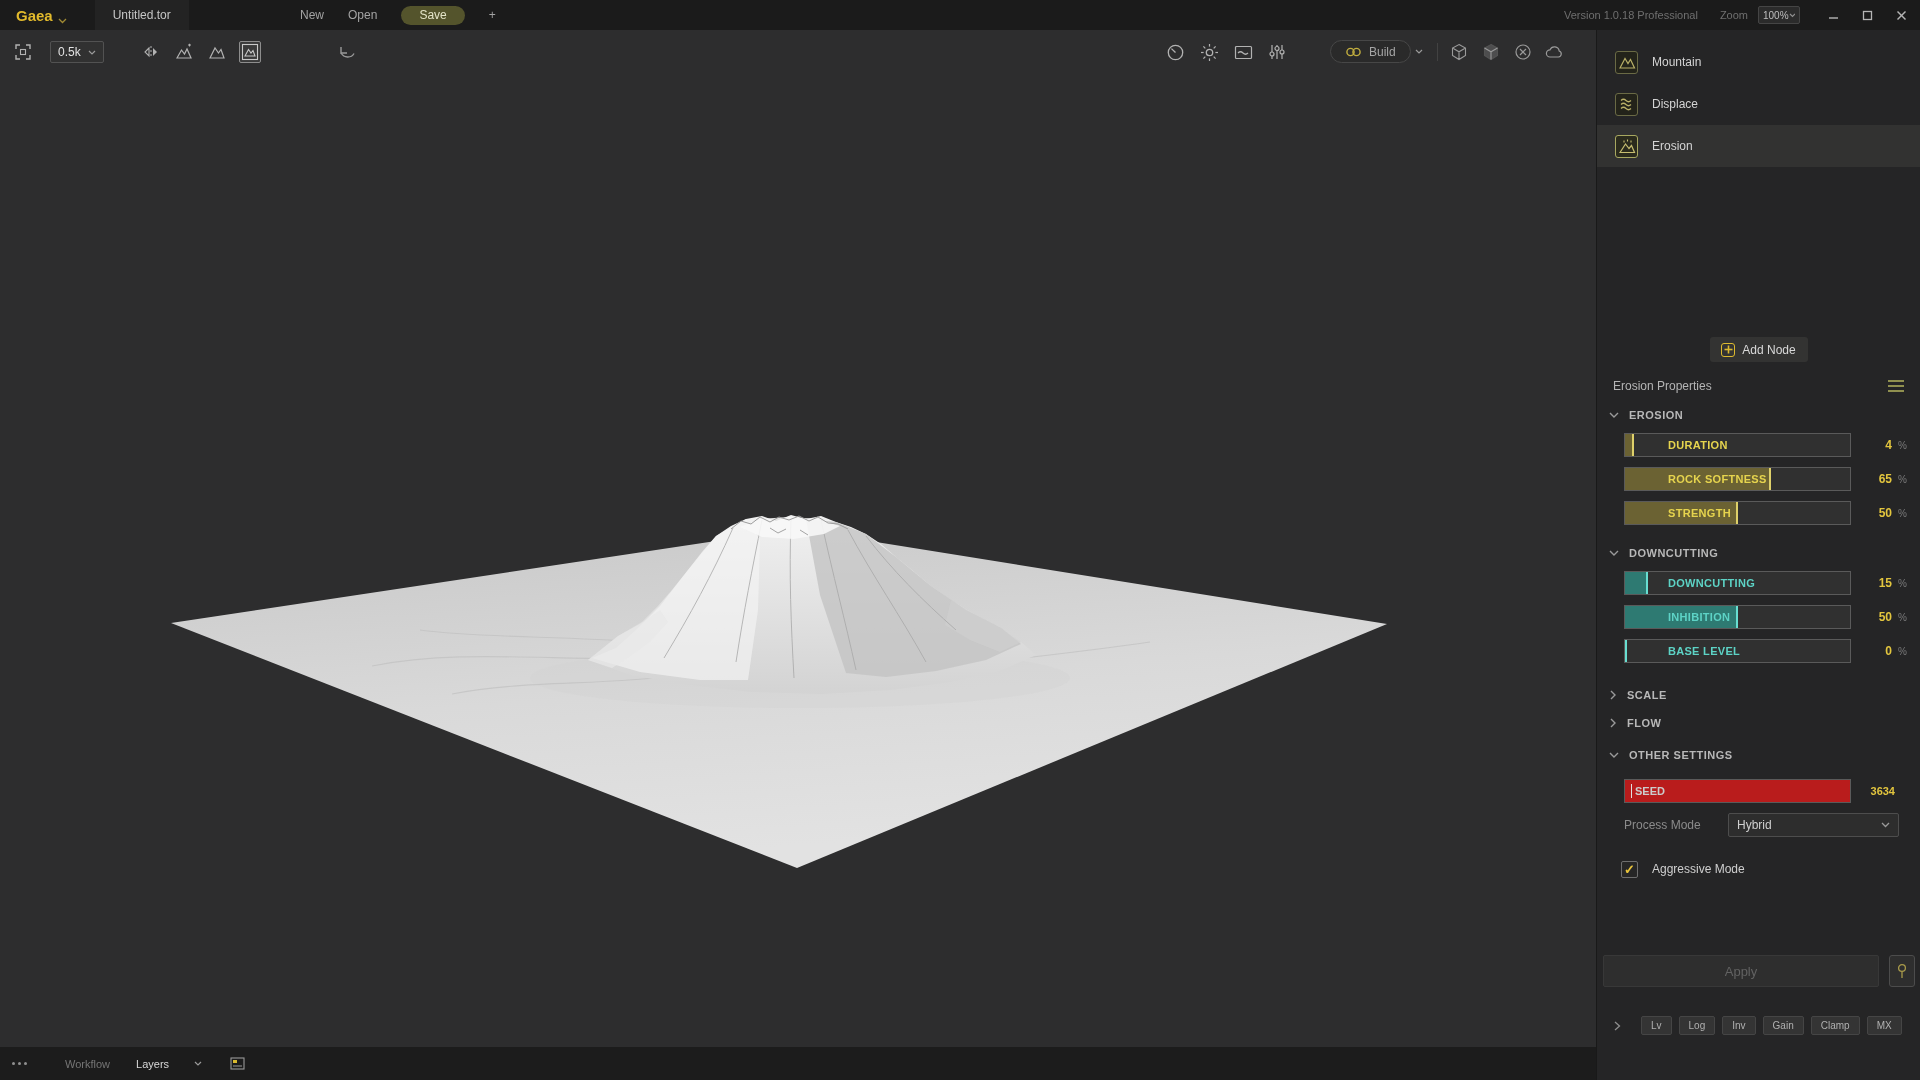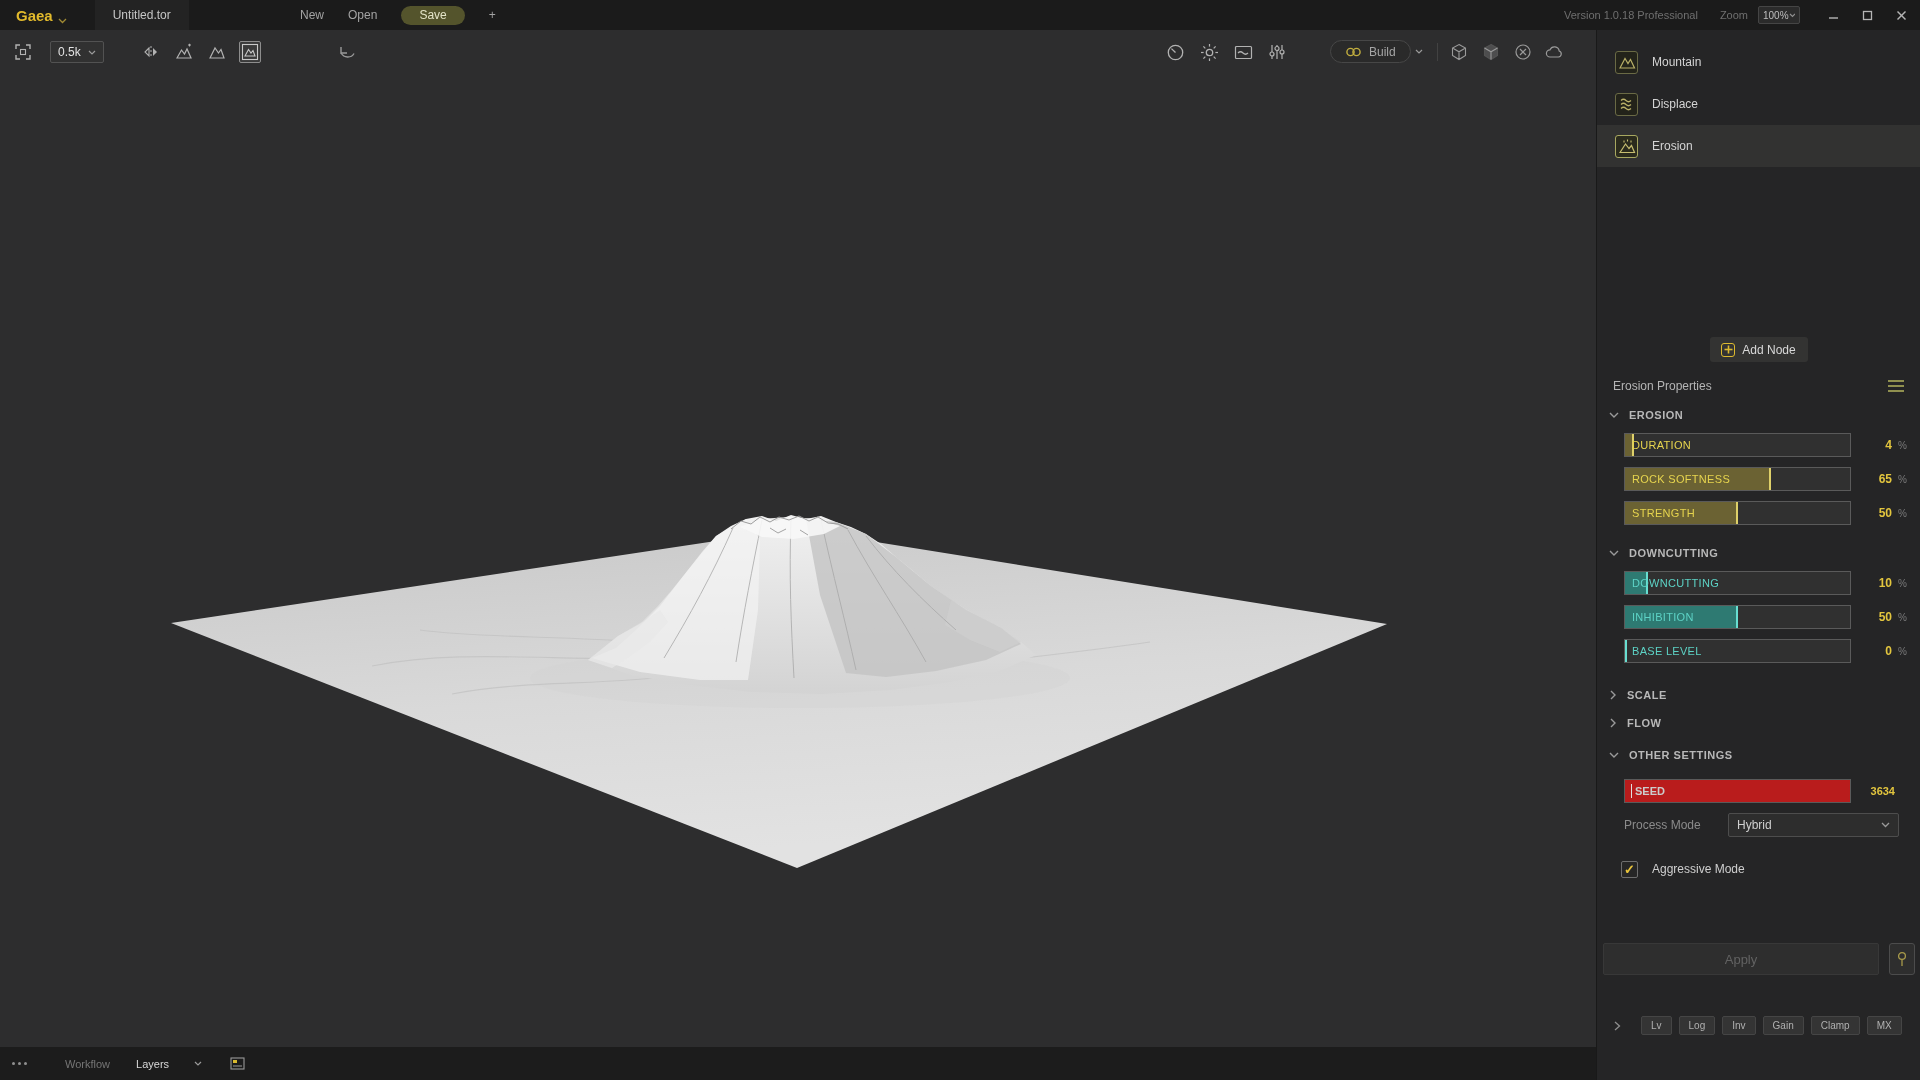--- a/index.html
+++ b/index.html
@@ -100,21 +100,21 @@
   .section-h.gap6 { margin-top:6px; }
   .section-h span { color:#b8b8b8; font-size:11px; font-weight:bold; letter-spacing:.5px; }
 
   .prop-row { height:34px; display:flex; align-items:center; padding-left:27px; }
   .slider { position:relative; width:227px; height:24px; background:#303030;
             border:1px solid #5a5a5a; cursor:ew-resize; overflow:hidden; }
   .fill { position:absolute; left:0; top:0; bottom:0; }
   .yellow .fill { background:#6b6233; border-right:2px solid #ded06a; }
   .teal .fill { background:#2e7a72; border-right:2px solid #68ded1; }
   .slider-label { position:absolute; left:7px; top:50%; transform:translateY(-50%);
-                  font-size:11px; font-weight:normal; letter-spacing:.3px; }
+                  font-size:11px; font-weight:bold; letter-spacing:.3px;padding-left:36px; }
   .yellow .slider-label { color:#e6d44e; }
   .teal .slider-label { color:#5dd3c6; }
   .val { width:38px; text-align:right; font-size:12px; font-weight:bold;
          color:#e2c53e; margin-left:3px; }
   .unit { width:20px; font-size:10px; color:#7a7a7a; padding-left:6px; }
 
   .seed-row { margin-top:6px; }
   .seed-box { position:relative; width:227px; height:24px; background:#b91c1c;
               border:1px solid #5a5a5a; display:flex; align-items:center;
               padding-left:6px; gap:3px; cursor:text; }
@@ -131,21 +131,21 @@
   .pm-row { position:relative; }
 
   .agg-row { margin-top:10px; height:34px; display:flex; align-items:center; padding-left:24px; }
   .checkbox { width:17px; height:17px; background:#262626; border:1px solid #6e6e6e;
               border-radius:2px; display:flex; align-items:center; justify-content:center;
               cursor:pointer; }
   .checkbox.checked::after { content:"✓"; color:#e9c43b; font-size:13px; font-weight:bold;
                              line-height:1; }
   .agg-label { margin-left:14px; color:#cfcfcf; font-size:12px; }
 
-  .apply-row { position:absolute; left:6px; bottom:105px; width:312px; height:32px;
+  .apply-row { position:absolute; left:6px; bottom:93px; width:312px; height:32px;
                display:flex; gap:10px; }
   .apply-btn { flex:1; background:#2e2e2e; border:1px solid #383838; border-radius:2px;
                color:#626262; font-size:13px; font-family:inherit; cursor:pointer; }
   .pin-btn { width:26px; background:#2e2e2e; border:1px solid #4c4c4c; border-radius:3px;
              display:flex; align-items:center; justify-content:center; cursor:pointer; }
 
   .quick-row { position:absolute; left:0; bottom:44px; width:324px; height:21px;
                display:flex; align-items:center; }
   .quick-chev { margin-left:17px; display:flex; cursor:pointer; }
   .quick-btn { height:19px; padding:0 9px; margin-left:7px; background:#343434;
@@ -489,21 +489,21 @@
       <svg width="10" height="8">
           <polyline points="1,2 5,6 9,2" fill="none" stroke="#9a9a9a" stroke-width="1.4"></polyline>
         </svg>
       <span>DOWNCUTTING</span>
     </div>
     <div class="prop-row">
       <div class="slider teal">
         <div class="fill" style="width: 10%;"></div>
         <span class="slider-label">DOWNCUTTING</span>
       </div>
-      <span class="val">10</span>
+      <span class="val">15</span>
       <span class="unit">%</span>
     </div>
     <div class="prop-row">
       <div class="slider teal">
         <div class="fill" style="width: 50%;"></div>
         <span class="slider-label">INHIBITION</span>
       </div>
       <span class="val">50</span>
       <span class="unit">%</span>
     </div>

